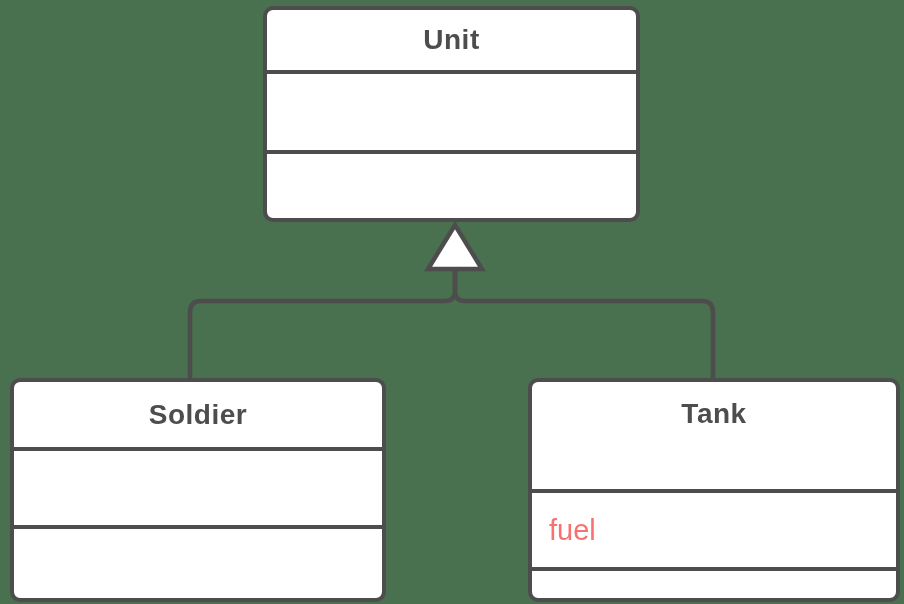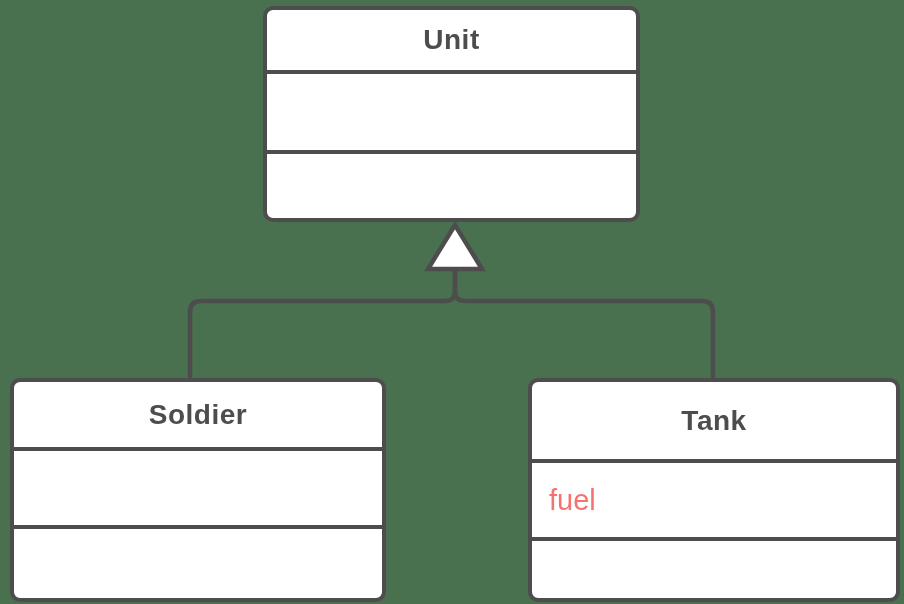--- a/index.html
+++ b/index.html
@@ -68,22 +68,22 @@
   .class-unit .title-compartment { height: 60px; }
   .class-unit .attr-compartment  { height: 80px; }
 
   
   .class-soldier { left: 2px; top: 378px; width: 376px; height: 224px; margin-left: 8px; }
   .class-soldier .title-compartment { height: 65px; }
   .class-soldier .attr-compartment  { height: 78px; }
 
   
   .class-tank { left: 528px; top: 378px; width: 372px; height: 224px; }
-  .class-tank .title-compartment { height: 77px; }
-  .class-tank .attr-compartment  { height: 78px; }
+  .class-tank .title-compartment { height: 63px; }
+  .class-tank .attr-compartment  { height: 78px; margin-top: 44px; }
 </style>
 </head>
 <body>
 
 <div class="canvas">
 
   <svg class="connector-layer" viewBox="0 0 904 604" xmlns="http://www.w3.org/2000/svg">
 
     <path d="M455,268 L455,291 Q455,301 445,301 L201,301 Q190,301 190,312 L190,384" fill="none" stroke="#4d4d4d" stroke-width="4.5"></path>
     <path d="M455,268 L455,291 Q455,301 465,301 L702,301 Q713,301 713,312 L713,384" fill="none" stroke="#4d4d4d" stroke-width="4.5"></path>

